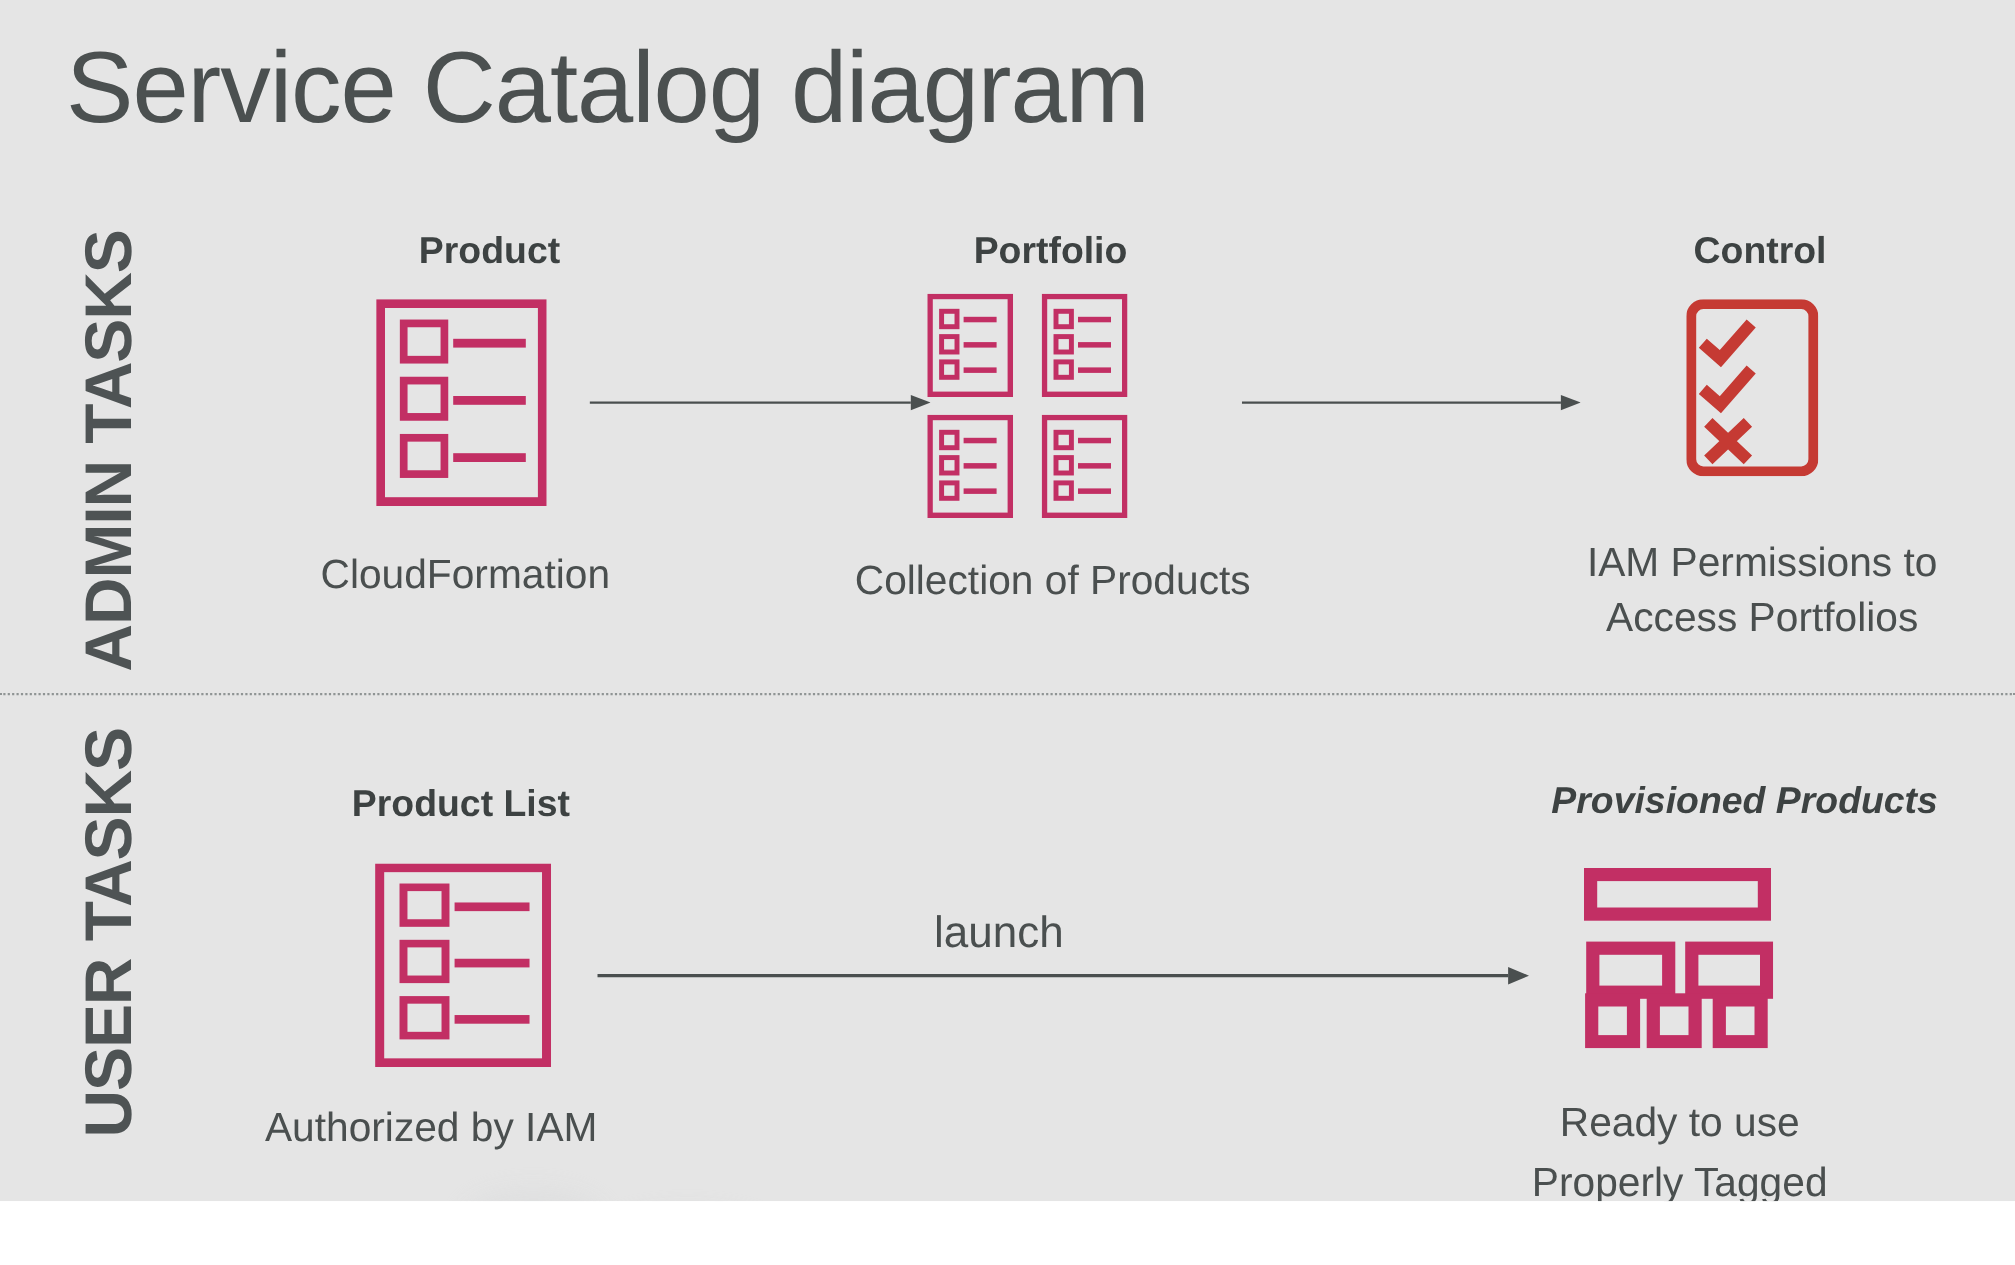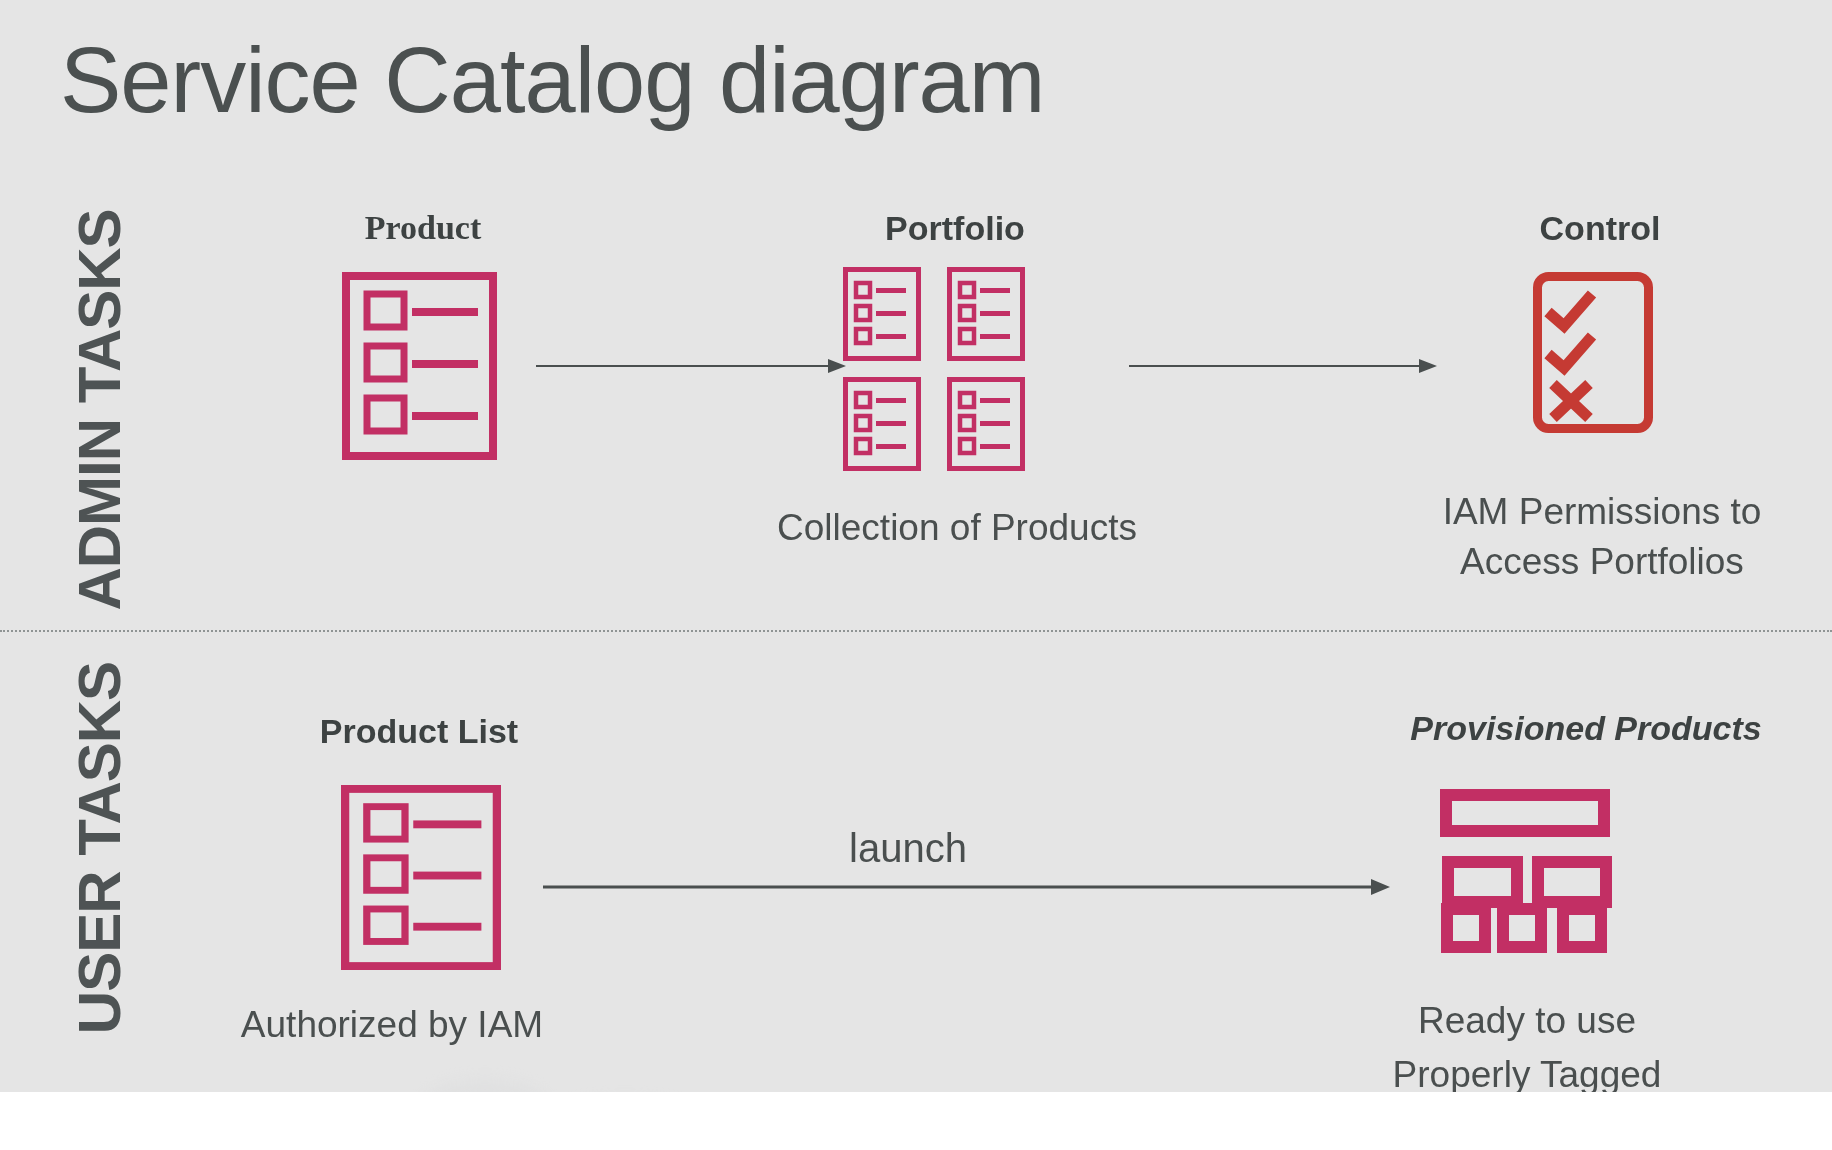--- a/index.html
+++ b/index.html
@@ -49,33 +49,34 @@
 </head>
 <body>
 
 <div class="canvas">
 
   <div class="abs page-title">Service Catalog diagram</div>
 
   <div class="abs side-label" style="left:99px;top:410px;">ADMIN TASKS</div>
   <div class="abs side-label" style="left:99px;top:848px;">USER TASKS</div>
 
-  <div class="abs col-label" style="left:423px;top:211px;font-family:Liberation Serif, serif;">Product</div>
+  <div class="abs col-label" style="left:445px;top:211px;">Product</div>
   <div class="abs icon-pink" style="left:342px;top:272px;">
     <svg width="155" height="188" viewBox="0 0 155 188" fill="none" stroke="currentColor">
       <rect x="4" y="4" width="147" height="180" stroke-width="8"></rect>
       <rect x="25" y="22" width="37" height="33" stroke-width="7"></rect>
       <rect x="25" y="74" width="37" height="33" stroke-width="7"></rect>
       <rect x="25" y="126" width="37" height="33" stroke-width="7"></rect>
       <rect x="70" y="36" width="66" height="8" fill="currentColor" stroke="none"></rect>
       <rect x="70" y="88" width="66" height="8" fill="currentColor" stroke="none"></rect>
       <rect x="70" y="140" width="66" height="8" fill="currentColor" stroke="none"></rect>
     </svg>
   </div>
   <div class="abs caption" style="left:423px;top:498px;">
+    <div>CloudFormation</div>
   </div>
 
   <svg class="abs" style="left:536px;top:355px;" width="310" height="22">
     <line x1="0" y1="11" x2="292" y2="11" stroke="var(--arrow)" stroke-width="2"></line>
     <polygon points="292,4 310,11 292,18" fill="var(--arrow)"></polygon>
   </svg>
 
   <div class="abs col-label" style="left:955px;top:211px;">Portfolio</div>
   <div class="abs portfolio-grid icon-pink" style="left:843px;top:267px;">
     <svg width="78" height="94" viewBox="0 0 78 94" fill="none" stroke="currentColor">

